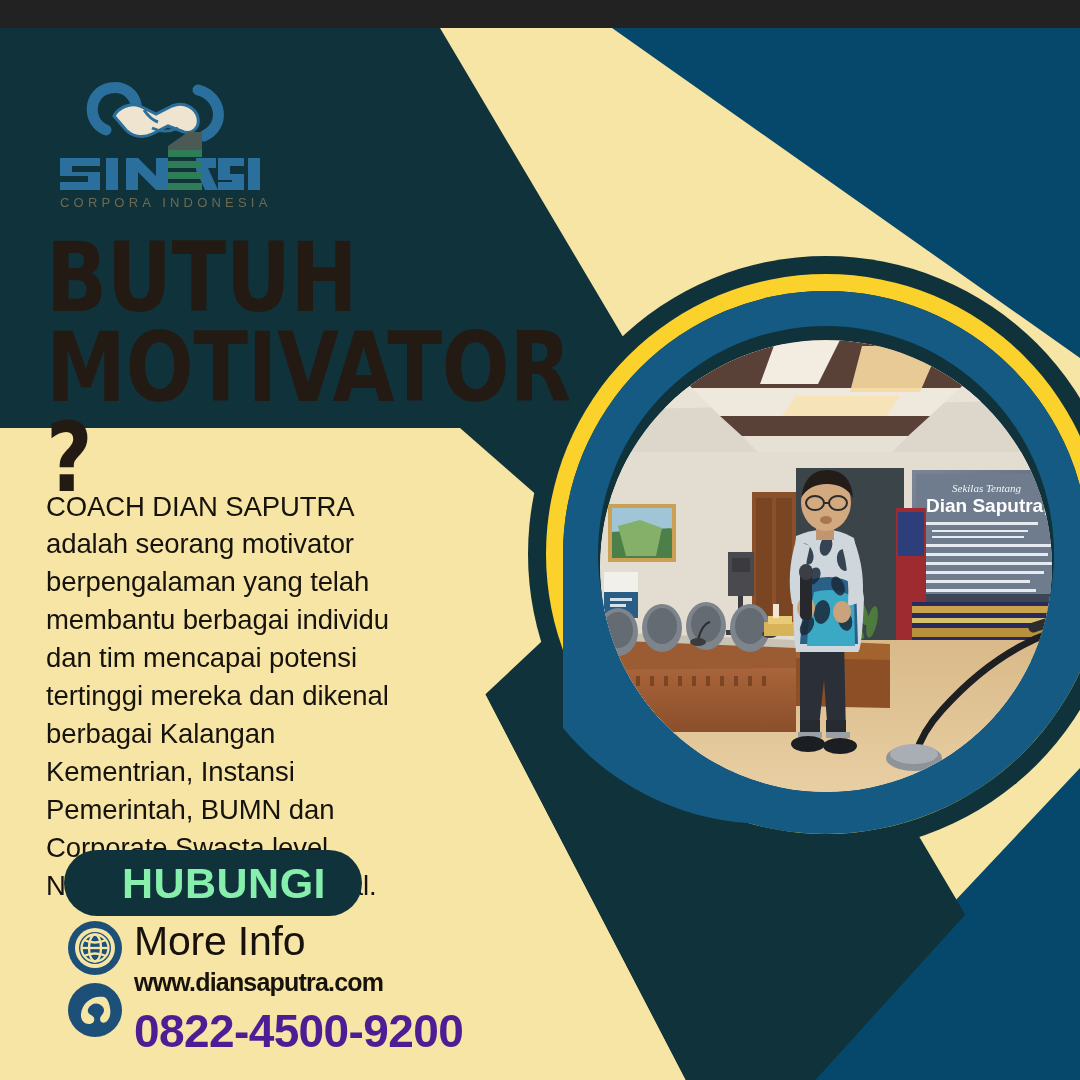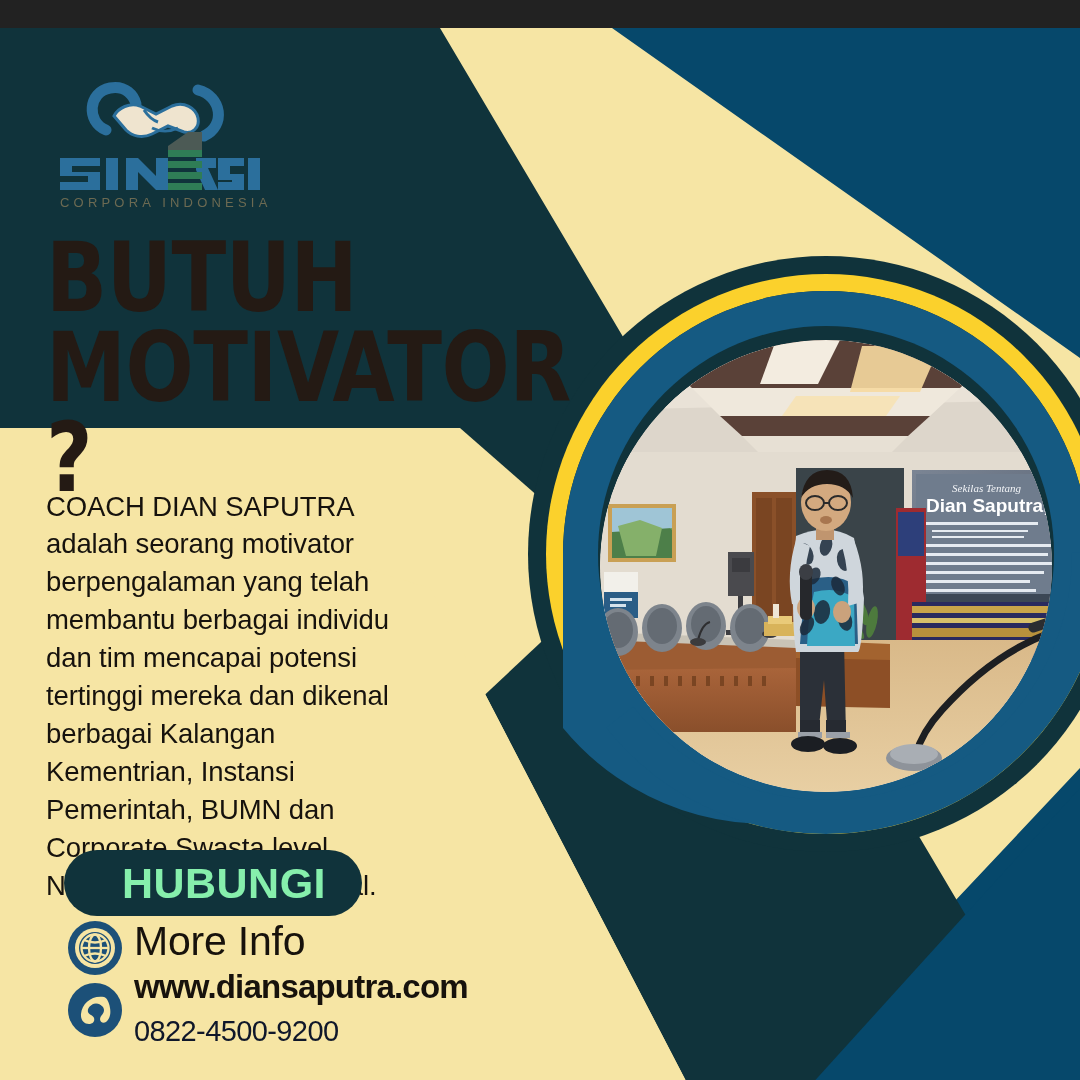--- a/index.html
+++ b/index.html
@@ -49,25 +49,25 @@
   }
 
   
   .contact{position:absolute;left:68px;top:893px;width:520px;}
   .c-icons{position:absolute;left:0;top:0;width:60px;}
   .c-ico{width:54px;height:54px;display:block;}
   .c-ico.second{margin-top:8px;}
   .c-text{position:absolute;left:66px;top:-4px;}
   .more-info{font-size:41px;color:#17120c;line-height:1.18;letter-spacing:-.2px;}
   .web{
-    font-size:33px;font-weight:700;color:#17120c;line-height:1.22;
+    font-size:25px;font-weight:700;color:#17120c;line-height:1.22;
     letter-spacing:-.8px;margin-top:2px;
   }
   .phone{
-    font-size:29px;font-weight:400;color:#0f172a;line-height:1.2;
+    font-size:46px;font-weight:700;color:#4c1d95;line-height:1.2;
     letter-spacing:-.6px;margin-top:6px;
   }
 
   
   .photo-wrap{position:absolute;left:600px;top:312px;width:452px;height:452px;}
   .photo-wrap svg{display:block;border-radius:50%;}
 </style>
 </head>
 <body>
 

